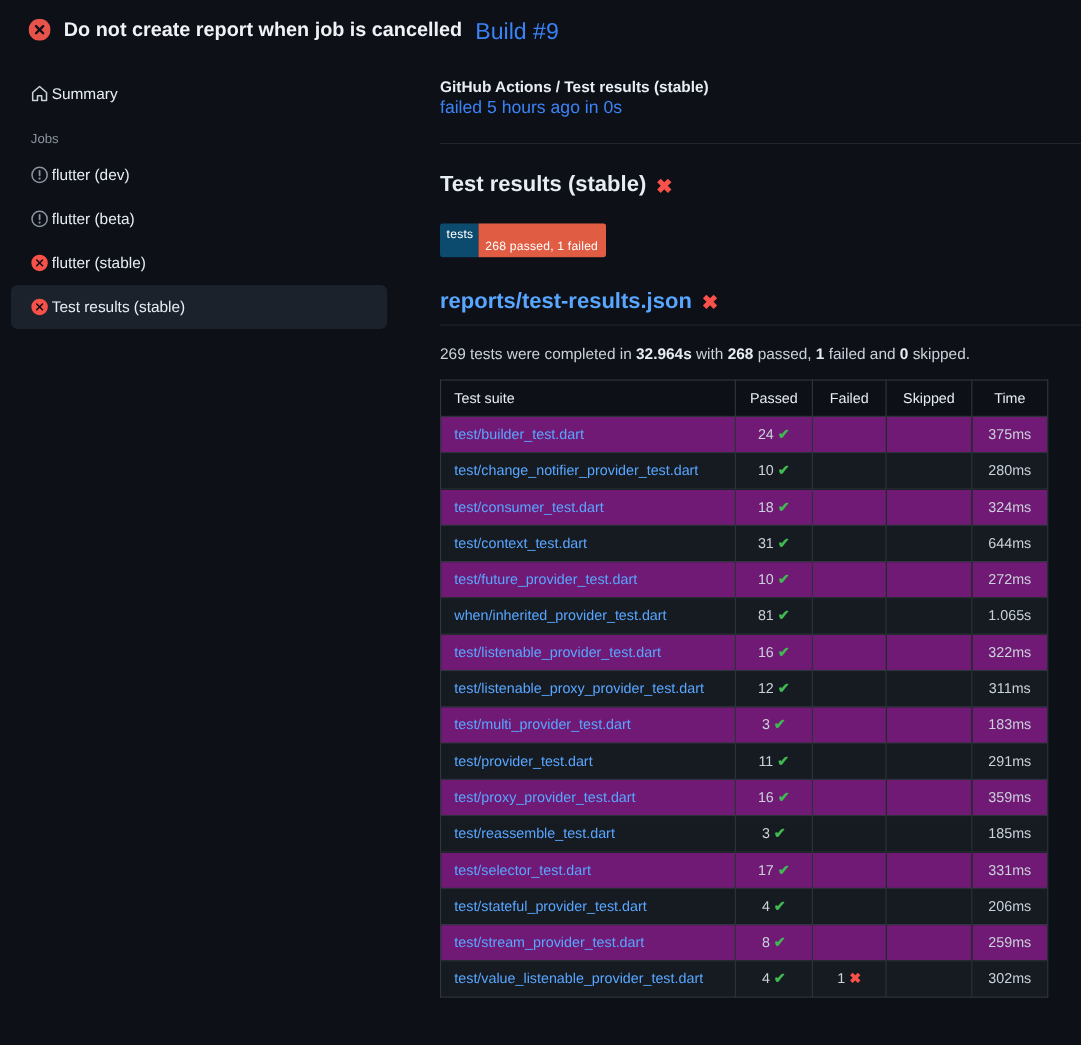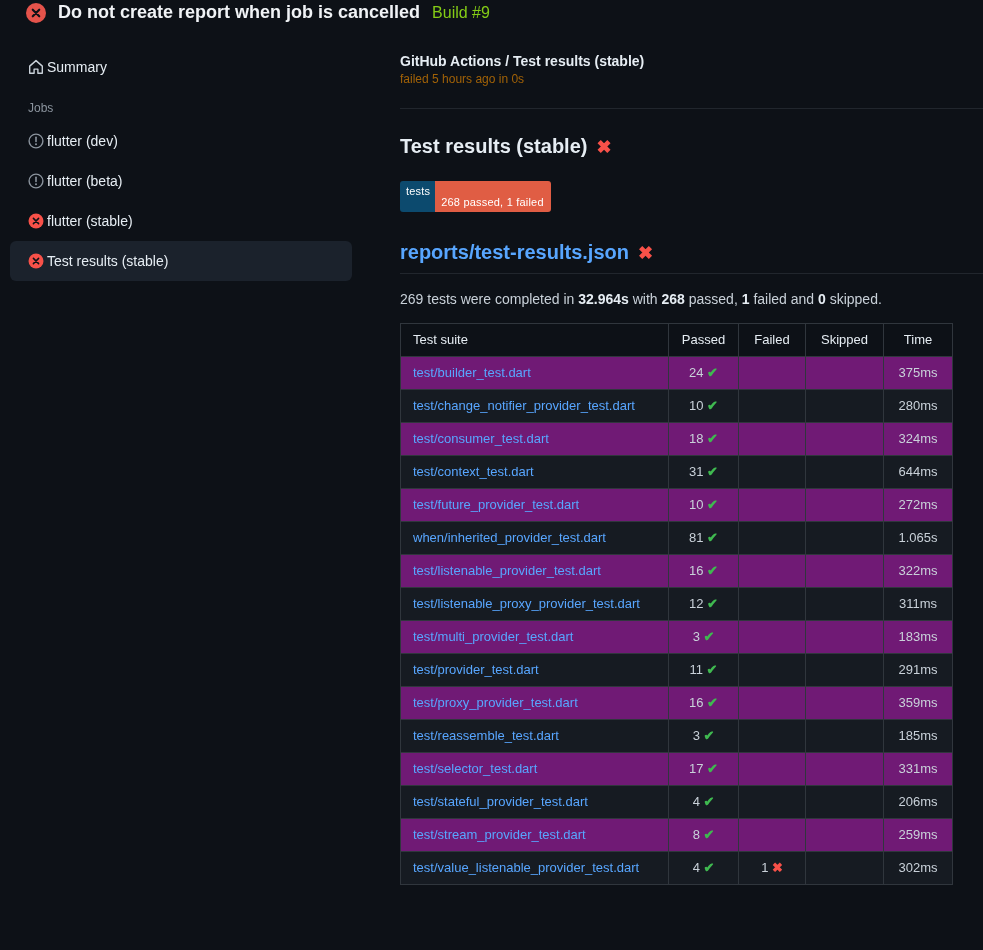--- a/index.html
+++ b/index.html
@@ -6,26 +6,26 @@
   html, body {
     margin: 0; padding: 0;
     width: 983px; height: 950px;
     background: #0d1117;
     color: #e6edf3;
     font-family: "Liberation Sans", sans-serif;
     overflow: hidden;
   }
   
   .header {
-    display: flex; align-items: center; gap: 12px;
-    padding: 2px 24px 10px 26px;
+    display: flex; gap: 12px;
+    padding: 17px 24px 10px 26px;
   }
   .header .status-icon svg { display: block; }
   .header-title { font-size: 18px; font-weight: bold; color: #f0f3f6; }
-  .header-build { font-size: 16px; font-weight: normal; color: #84cc16; }
+  .header-build { font-size: 21px; font-weight: normal; color: #3b82f6; }
 
   
   .layout { display: flex; align-items: flex-start; }
   .sidebar { flex: 0 0 400px; width: 400px; padding-top: 14px; }
   .main { flex: 1 1 auto; min-width: 0; padding-top: 14px; }
 
   
   .side-item {
     display: flex; align-items: center; gap: 3px;
     height: 40px;
@@ -34,21 +34,21 @@
     border-radius: 6px;
     font-size: 14px; color: #e6edf3;
     cursor: pointer;
   }
   .side-item.selected { background: #1b222c; }
   .side-item .icon { display: flex; width: 16px; height: 16px; flex: 0 0 16px; }
   .jobs-label { color: #8b949e; font-size: 12px; margin: 14px 0 6px 28px; }
 
   
   .breadcrumb { font-size: 14px; font-weight: bold; color: #e6edf3; margin: 6px 0 3px; }
-  .meta { font-size: 12px; color: #a16207; }
+  .meta { font-size: 16px; color: #3b82f6; }
   hr.top-divider { border: none; border-top: 1px solid #21262d; margin: 22px 0 0; }
 
   h3.section-title {
     font-size: 20px; font-weight: bold; color: #e6edf3;
     margin: 26px 0 0; display: flex; align-items: center; gap: 9px;
   }
   .heading-x { color: #f85149; font-weight: bold; font-size: 18px; }
 
   .badge {
     display: inline-flex; margin-top: 23px;

